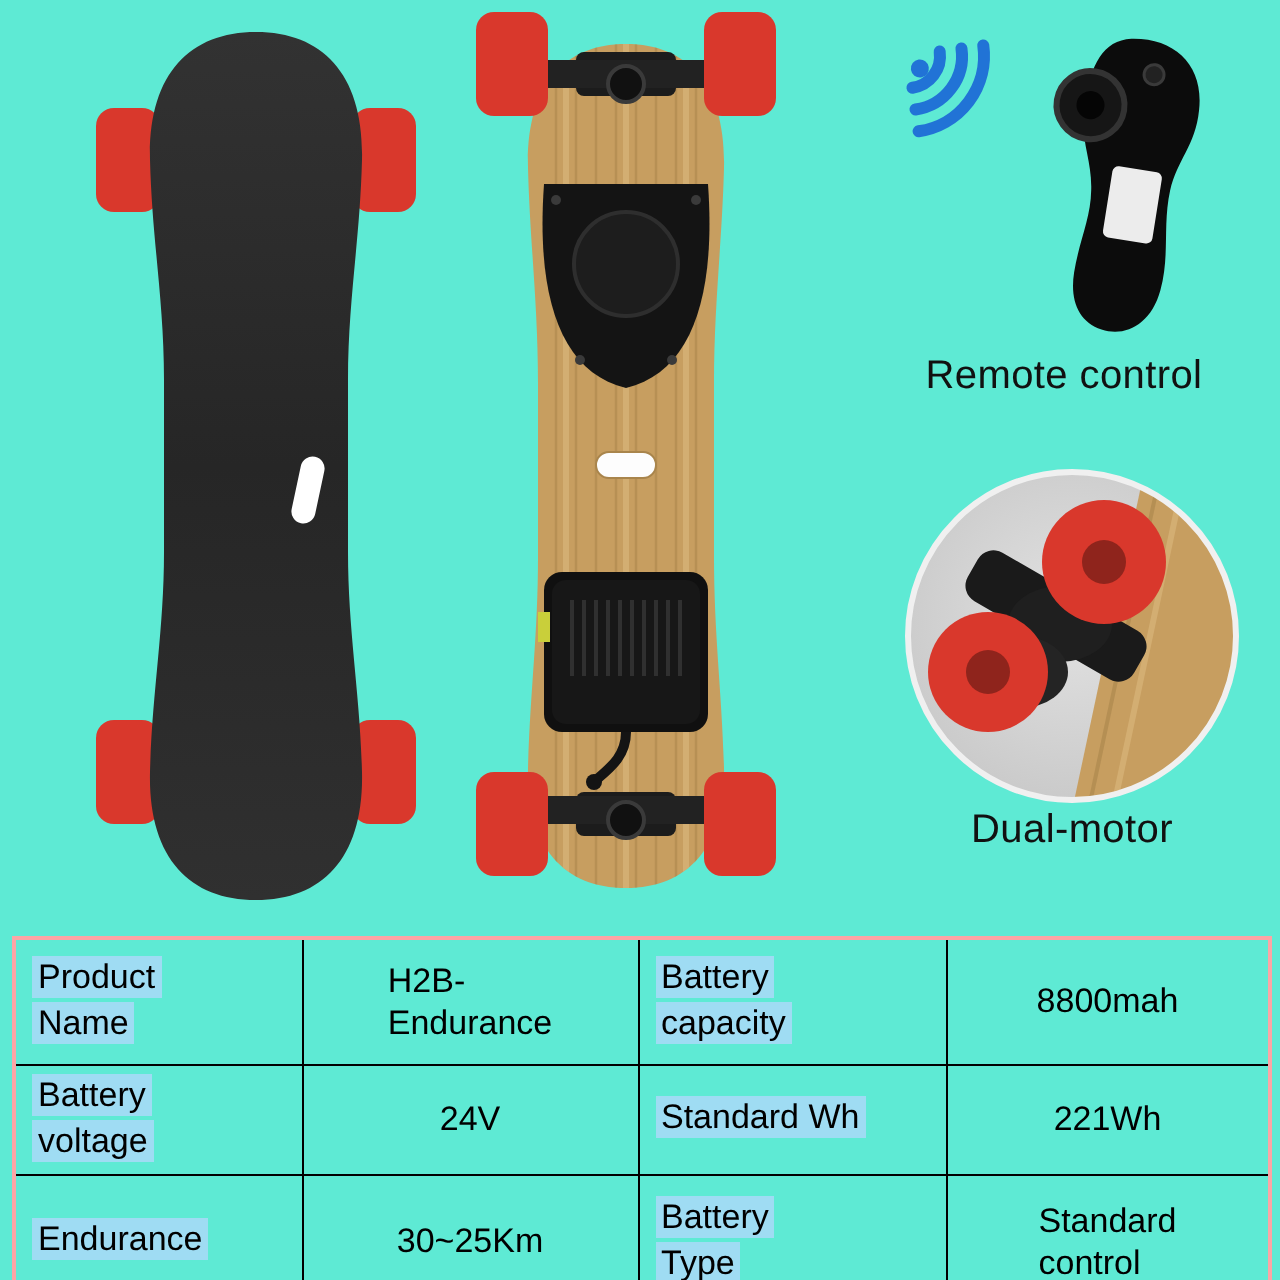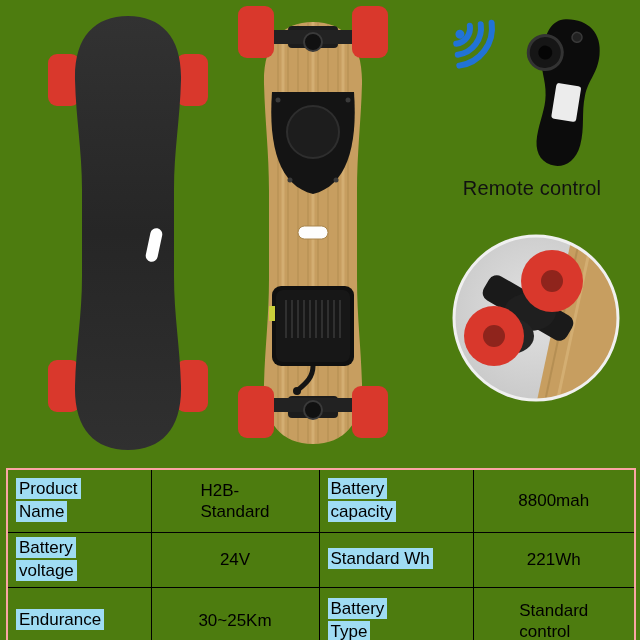--- a/index.html
+++ b/index.html
@@ -1,18 +1,18 @@
 <!DOCTYPE html>
 <html style="--hl: #9fdcf3;"><head>
 <meta charset="utf-8">
 <style>
   * { margin:0; padding:0; box-sizing:border-box; }
   html,body { background:#fff; }
   body { width:640px; height:640px; font-family:"Liberation Sans", sans-serif; color:#000; }
-  .canvas { position:relative; width:640px; height:640px; background:#4d7c0f; overflow:hidden; }
+  .canvas { position:relative; width:640px; height:640px; background:#5eead4; overflow:hidden; }
   .abs { position:absolute; }
   .caption { position:absolute; text-align:center; font-size:20px; color:#111; letter-spacing:0.2px; }
 
   table.spec { position:absolute; left:6px; top:468px; width:628px;
                border-collapse:collapse; table-layout:fixed; border:2px solid #fca5a5; }
   .spec td { border:1px solid #000; font-size:17px; vertical-align:middle; overflow:hidden; }
   td.lbl { text-align:left; padding-left:8px; }
   td.val { text-align:center; }
   .hl { background:var(--hl,#9fdcf3); padding:1px 3px; white-space:pre-line; line-height:1.35;
         box-decoration-break:clone; -webkit-box-decoration-break:clone; }
@@ -163,34 +163,35 @@
       <ellipse cx="78" cy="78" rx="26" ry="19" fill="#1f1f1f"></ellipse>
       <ellipse cx="58" cy="102" rx="24" ry="18" fill="#242424"></ellipse>
 
       <circle cx="100" cy="47" r="31" fill="#d9382c"></circle>
       <circle cx="100" cy="47" r="11" fill="#8f241c"></circle>
       <circle cx="42" cy="102" r="30" fill="#d9382c"></circle>
       <circle cx="42" cy="102" r="11" fill="#8f241c"></circle>
     </g>
     <circle cx="84" cy="84" r="82" fill="none" stroke="#f0f0f0" stroke-width="3"></circle>
   </svg>
+  <div class="caption" style="left:452px; top:404px; width:168px;">Dual-motor</div>
 
   <table class="spec">
     <colgroup>
       <col style="width:144px">
         <col style="width:168px">
         <col style="width:154px">
         <col style="width:162px">
     </colgroup>
     <tbody>
         <tr class="r1">
       <td class="lbl"><span class="hl">Product
 Name</span></td>
       <td class="val"><span class="vtext">H2B-
-Standard</span></td>
+Endurance</span></td>
       <td class="lbl"><span class="hl">Battery
 capacity</span></td>
       <td class="val"><span class="vtext">8800mah</span></td>
     </tr>
     <tr class="r2">
       <td class="lbl"><span class="hl">Battery
 voltage</span></td>
       <td class="val"><span class="vtext">24V</span></td>
       <td class="lbl"><span class="hl">Standard Wh</span></td>
       <td class="val"><span class="vtext">221Wh</span></td>

